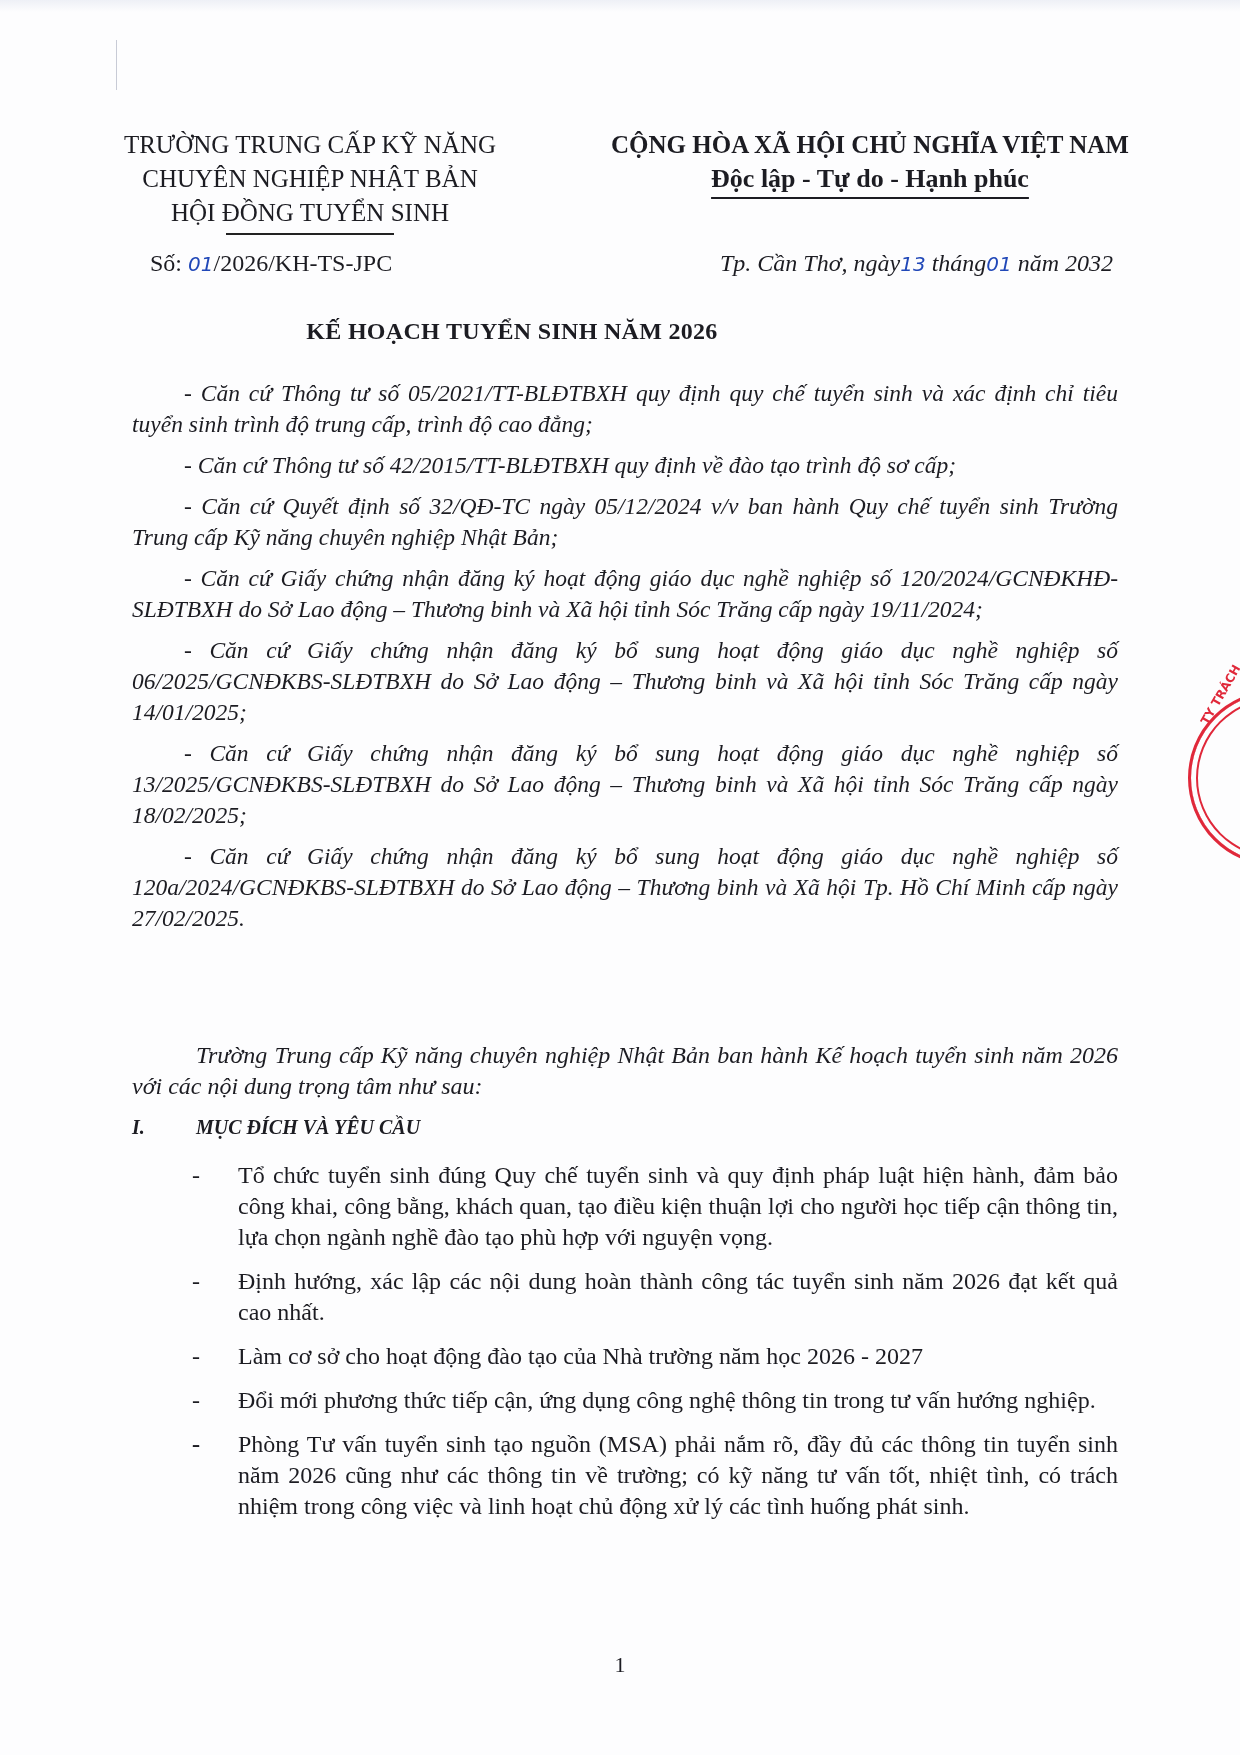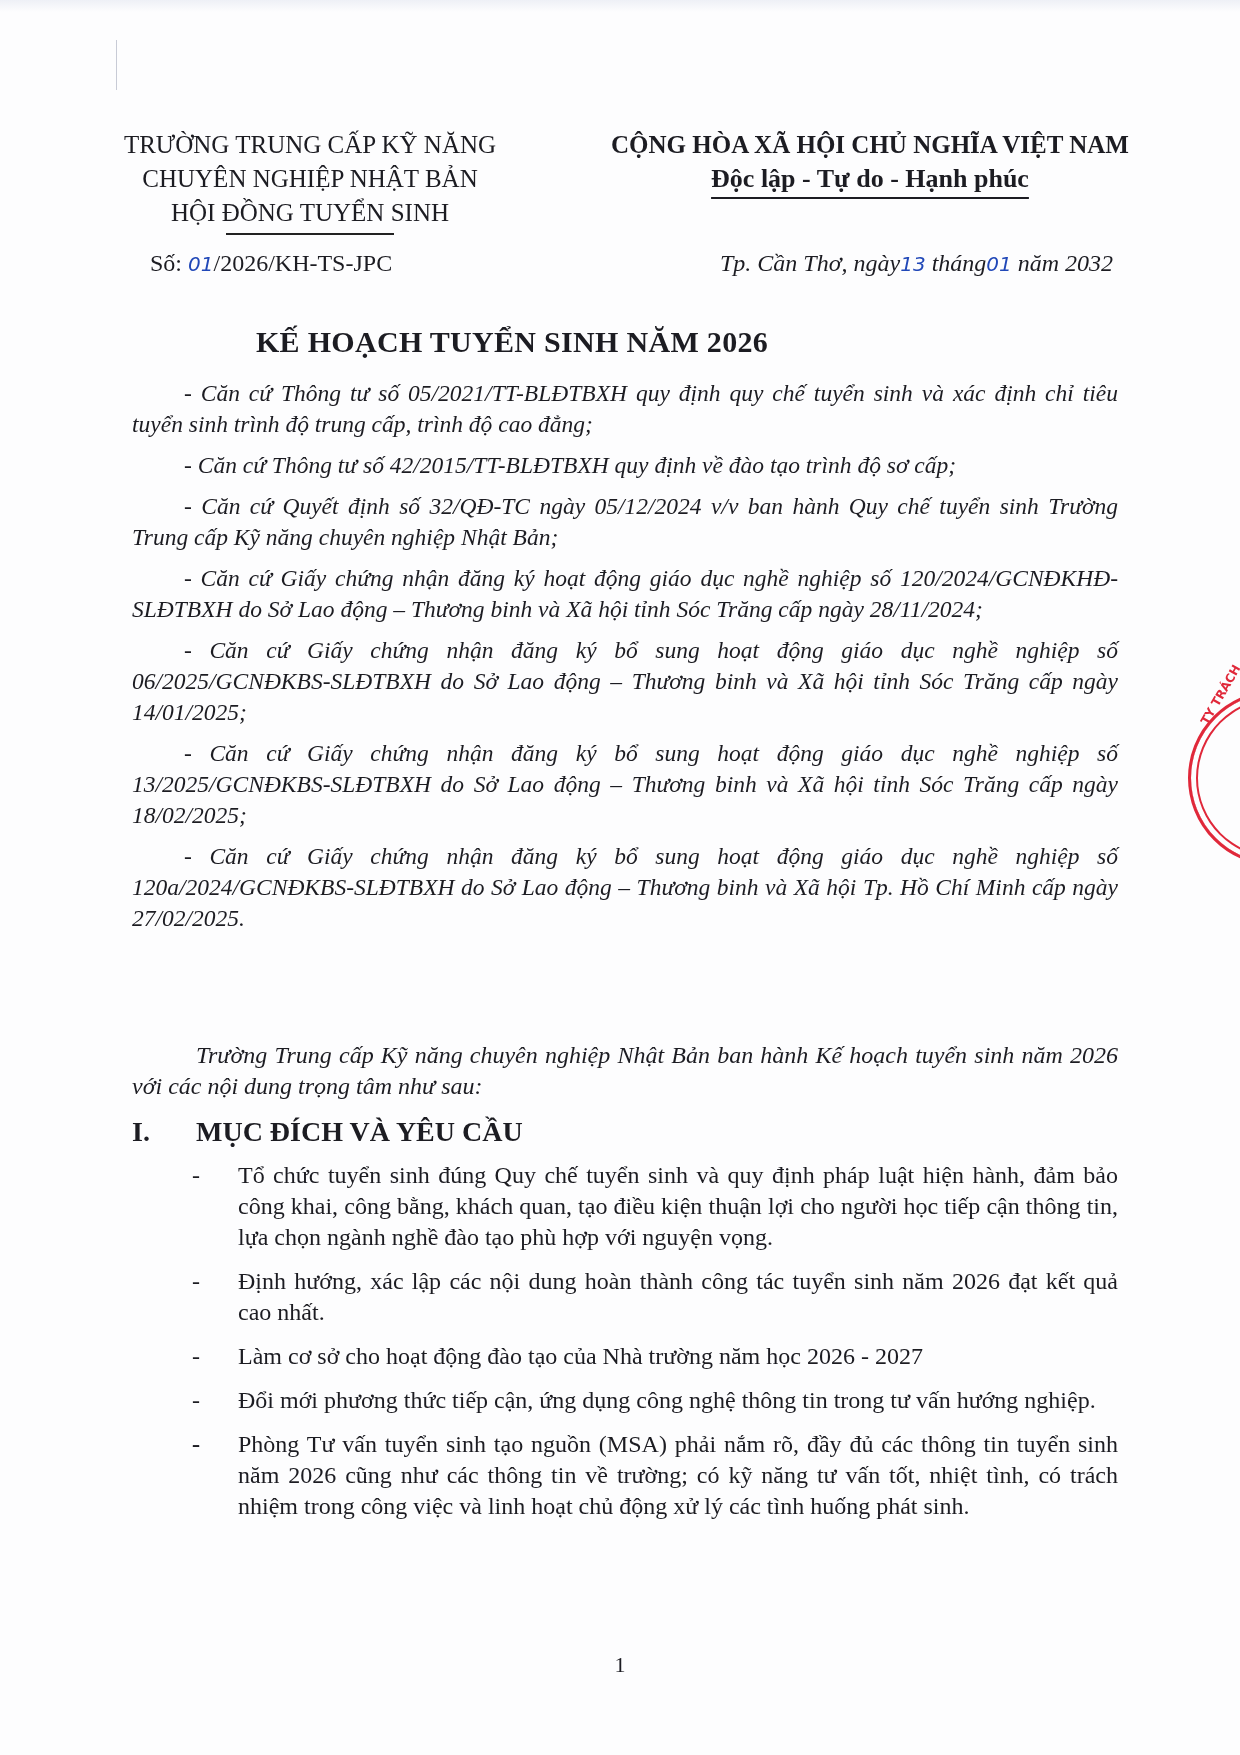--- a/index.html
+++ b/index.html
@@ -15,29 +15,29 @@
     .hdr-left { position: absolute; left: 0; top: 0; width: 440px; text-align: center; font-size: 25px; line-height: 34px; }
     .hdr-left .underline-bar { width: 168px; height: 1.5px; background: #222; margin: 3px auto 0; }
     .hdr-right { position: absolute; left: 470px; top: 0; width: 620px; text-align: center; font-size: 25px; line-height: 34px; }
     .hdr-right .b { font-weight: bold; }
     .hdr-right .motto { font-size: 26px; text-decoration: underline; text-underline-offset: 10px; text-decoration-thickness: 1.5px; }
 
     .so-line { position: absolute; top: 250px; left: 150px; font-size: 24px; }
     .hand { color: #2148b8; font-style: italic; font-family: "DejaVu Sans", sans-serif; font-size: 20px; }
     .date-line { position: absolute; top: 250px; left: 720px; font-size: 24px; font-style: italic; }
 
-    .title { position: absolute; top: 318px; left: 0; width: 1024px; text-align: center; font-size: 30px; font-weight: bold; letter-spacing: 0.3px; margin-top: 7px; }
+    .title { position: absolute; top: 318px; left: 0; width: 1024px; text-align: center; font-size: 24px; font-weight: bold; letter-spacing: 0.3px; }
 
     .basis { position: absolute; top: 378px; left: 132px; width: 986px; font-size: 23.5px; font-style: italic; line-height: 31px; text-align: justify; }
     .basis p { margin: 0 0 10px 0; text-indent: 52px; }
 
     .intro { position: absolute; top: 1040px; left: 132px; width: 986px; font-size: 24px; line-height: 31px; text-align: justify; }
     .intro p { margin: 0; text-indent: 64px; font-style: italic; }
 
-    .section-head { position: absolute; top: 1116px; left: 132px; font-size: 28px; font-weight: bold; }
+    .section-head { position: absolute; top: 1116px; left: 132px; font-size: 20px; font-weight: bold; font-style: italic; }
     .section-head .num { display: inline-block; width: 64px; }
 
     .goals { position: absolute; top: 1160px; left: 192px; width: 926px; font-size: 24px; line-height: 31px; }
     .goal { position: relative; padding-left: 46px; margin-bottom: 13px; text-align: justify; }
     .goal .dash { position: absolute; left: 0; top: 0; }
 
     .page-num { position: absolute; top: 1652px; left: 0; width: 1240px; text-align: center; font-size: 22px; }
 
     .stamp { position: absolute; left: 1188px; top: 690px; width: 170px; height: 170px; border-radius: 50%; border: 3px solid #e0283a; box-shadow: inset 0 0 0 5px #fdfdfe, inset 0 0 0 7px #e0283a; }
     .stamp-text { position: absolute; left: 1198px; top: 720px; color: #e0283a; font-family: "DejaVu Sans", sans-serif; font-weight: bold; font-size: 12px; transform: rotate(-60deg); transform-origin: left top; white-space: nowrap; }
@@ -68,21 +68,21 @@
 <div class="date-line">
   <span>Tp. Cần Thơ, ngày</span><span class="hand">13</span><span> </span><span>tháng</span><span class="hand">01</span><span> </span><span>năm 2032</span>
 </div>
 
 <div class="title">KẾ HOẠCH TUYỂN SINH NĂM 2026</div>
 
 <div class="basis">
   <p>-   Căn cứ Thông tư số 05/2021/TT-BLĐTBXH quy định quy chế tuyển sinh và xác định chỉ tiêu tuyển sinh trình độ trung cấp, trình độ cao đẳng;</p>
   <p>-   Căn cứ Thông tư số 42/2015/TT-BLĐTBXH quy định về đào tạo trình độ sơ cấp;</p>
   <p>-   Căn cứ Quyết định số 32/QĐ-TC ngày 05/12/2024 v/v ban hành Quy chế tuyển sinh Trường Trung cấp Kỹ năng chuyên nghiệp Nhật Bản;</p>
-  <p>-   Căn cứ Giấy chứng nhận đăng ký hoạt động giáo dục nghề nghiệp số 120/2024/GCNĐKHĐ-SLĐTBXH do Sở Lao động – Thương binh và Xã hội tỉnh Sóc Trăng cấp ngày 28/11/2024;</p>
+  <p>-   Căn cứ Giấy chứng nhận đăng ký hoạt động giáo dục nghề nghiệp số 120/2024/GCNĐKHĐ-SLĐTBXH do Sở Lao động – Thương binh và Xã hội tỉnh Sóc Trăng cấp ngày 19/11/2024;</p>
   <p>-   Căn cứ Giấy chứng nhận đăng ký bổ sung hoạt động giáo dục nghề nghiệp số 06/2025/GCNĐKBS-SLĐTBXH do Sở Lao động – Thương binh và Xã hội tỉnh Sóc Trăng cấp ngày 14/01/2025;</p>
   <p>-   Căn cứ Giấy chứng nhận đăng ký bổ sung hoạt động giáo dục nghề nghiệp số 13/2025/GCNĐKBS-SLĐTBXH do Sở Lao động – Thương binh và Xã hội tỉnh Sóc Trăng cấp ngày 18/02/2025;</p>
   <p>-   Căn cứ Giấy chứng nhận đăng ký bổ sung hoạt động giáo dục nghề nghiệp số 120a/2024/GCNĐKBS-SLĐTBXH do Sở Lao động – Thương binh và Xã hội Tp. Hồ Chí Minh cấp ngày 27/02/2025.</p>
 </div>
 
 <div class="intro">
   <p>Trường Trung cấp Kỹ năng chuyên nghiệp Nhật Bản ban hành Kế hoạch tuyển sinh năm 2026 với các nội dung trọng tâm như sau:</p>
 </div>
 
 <div class="section-head">

